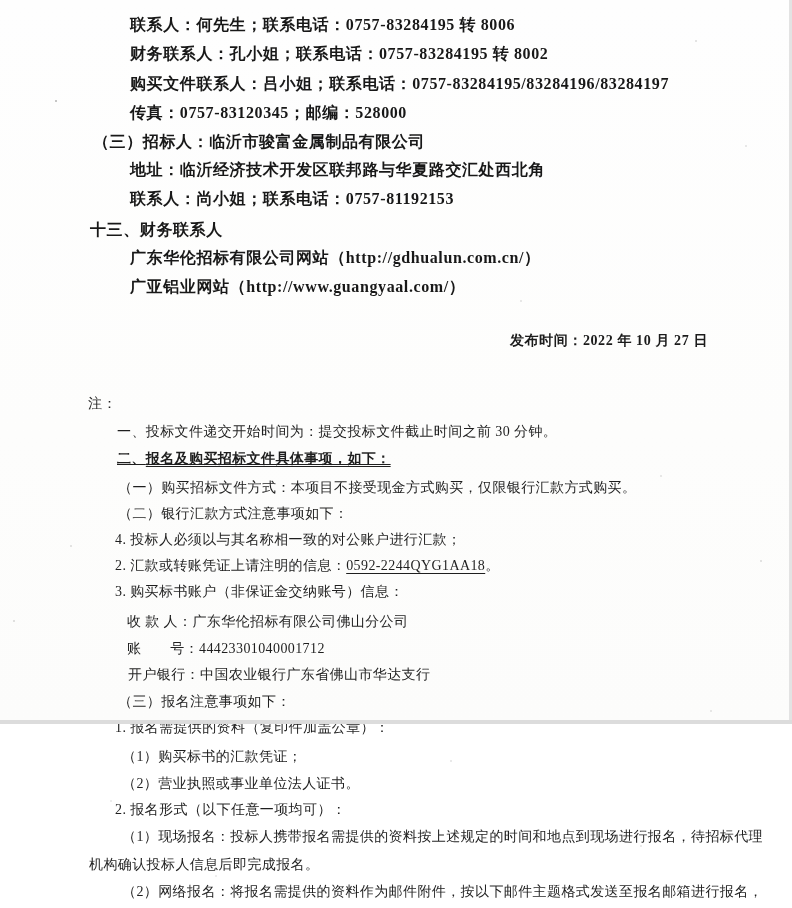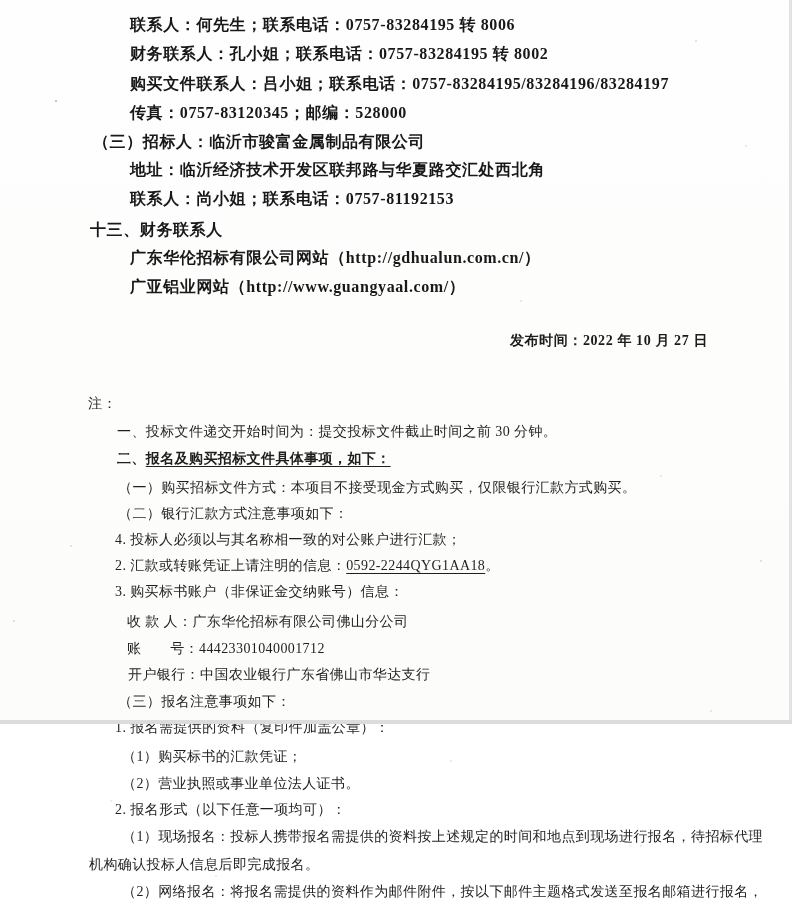--- a/index.html
+++ b/index.html
@@ -25,21 +25,21 @@
     font-weight: 600;
     letter-spacing: 0.6px;
     color: #181818;
   }
   .note-line {
     font-size: 14px;
     font-weight: 400;
     letter-spacing: 0.4px;
     color: #1f1f1f;
   }
-  .bold-underline-heading { font-weight: 700; }
+  .bold-underline-heading { font-weight: 700; text-decoration: underline; }
   .ul {
     text-decoration: underline;
     text-underline-offset: 3px;
     text-decoration-thickness: 1.2px;
   }
   .date-line {
     font-size: 14px;
     font-weight: 600;
     letter-spacing: 0.6px;
   }

